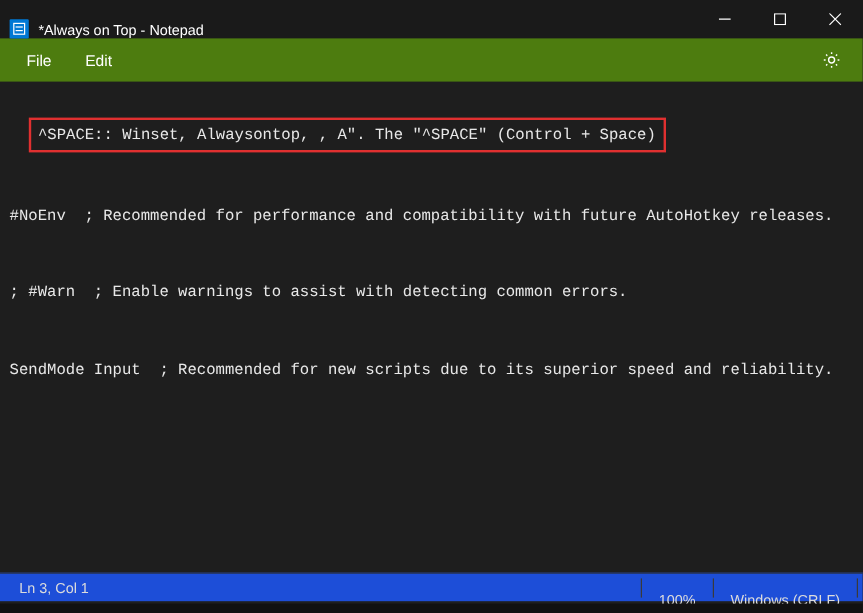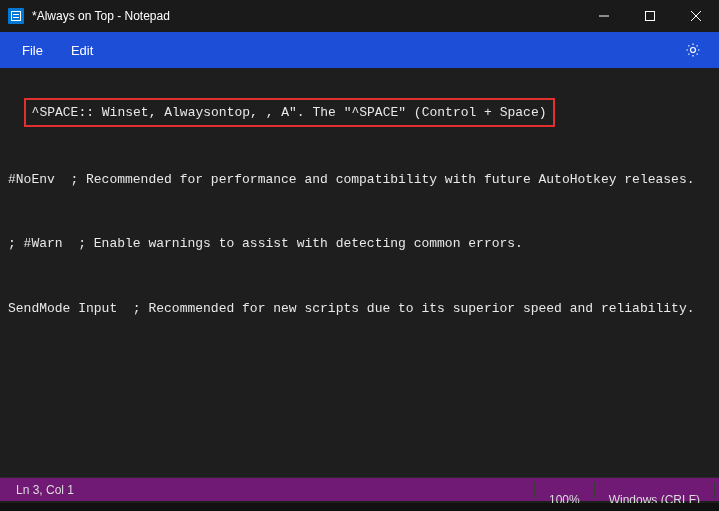--- a/index.html
+++ b/index.html
@@ -13,21 +13,21 @@
       background: #1e1e1e;
       font-family: "Segoe UI", Tahoma, sans-serif;
       color: #ffffff;
       overflow: hidden;
       position: relative;
     }
     .titlebar {
       height: 32px;
       background: #1a1a1a;
       display: flex;
-      align-items: center;
+      align-items: flex-end;
       padding: 0;
     }
     .app-icon {
       width: 16px;
       height: 16px;
       background: #0078d4;
       margin: 0 8px 0 8px;
       display: flex;
       align-items: center;
       justify-content: center;
@@ -68,21 +68,21 @@
       justify-content: center;
       color: #ffffff;
       font-size: 10px;
     }
     .window-btn svg {
       stroke: #ffffff;
       fill: none;
     }
     .menubar {
       height: 36px;
-      background: #1d4ed8;
+      background: #4d7c0f;
       display: flex;
       align-items: center;
       padding: 0 8px;
     }
     .menu-item {
       padding: 6px 14px;
       font-size: 13px;
       color: #ffffff;
     }
     .gear-icon {
@@ -111,21 +111,21 @@
     .code-lines {
       display: block;
       margin-top: 12px;
     }
     .statusbar {
       position: absolute;
       bottom: 10px;
       left: 0;
       right: 0;
       height: 24px;
-      background: #701a75;
+      background: #1d4ed8;
       display: flex;
       align-items: center;
       font-size: 12px;
       color: #dcdcdc;
       padding: 0 4px;
       border-top: 1px solid #2a2a2a;
     }
     .status-left {
       padding: 0 12px;
       flex: 0 0 auto;

